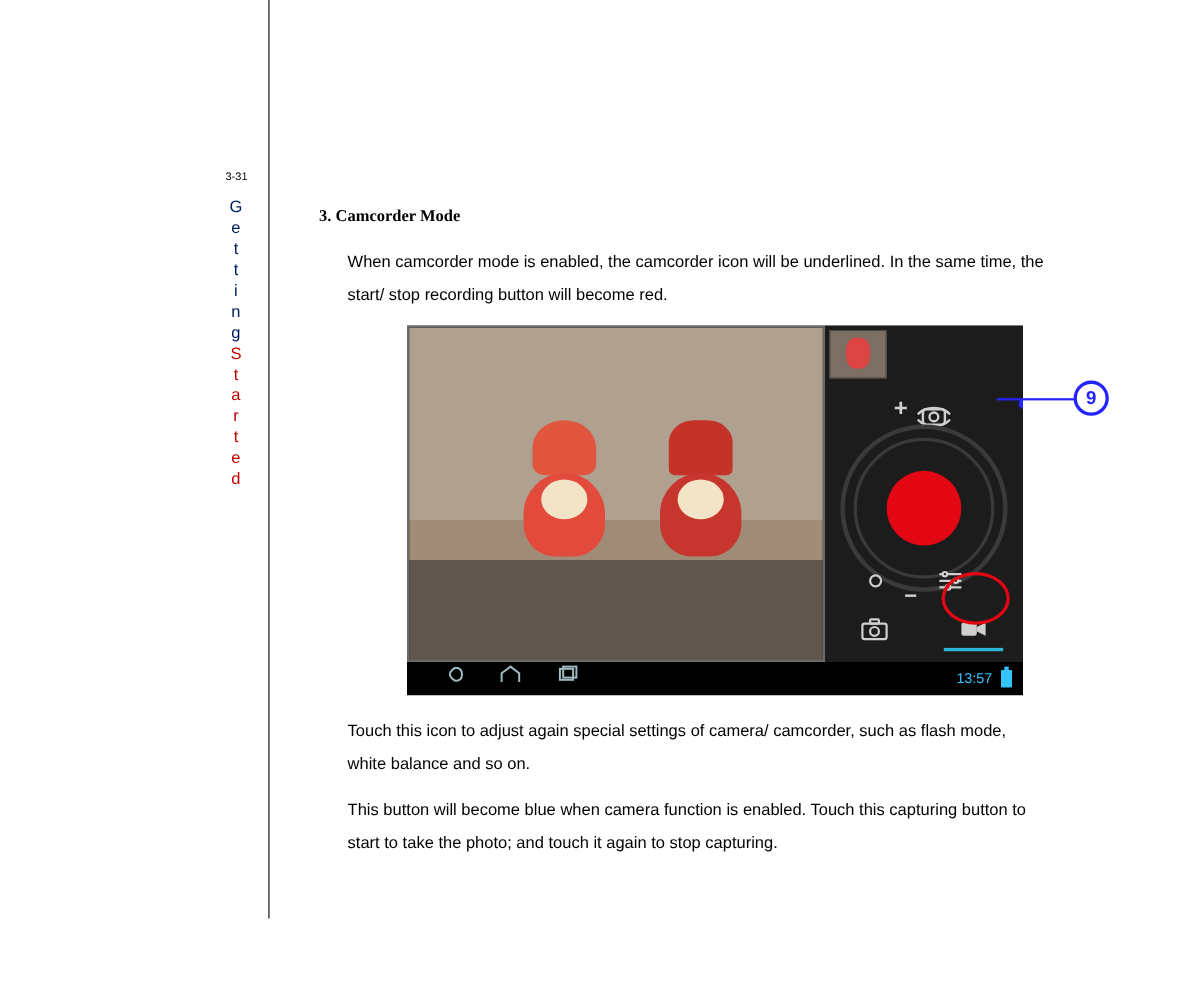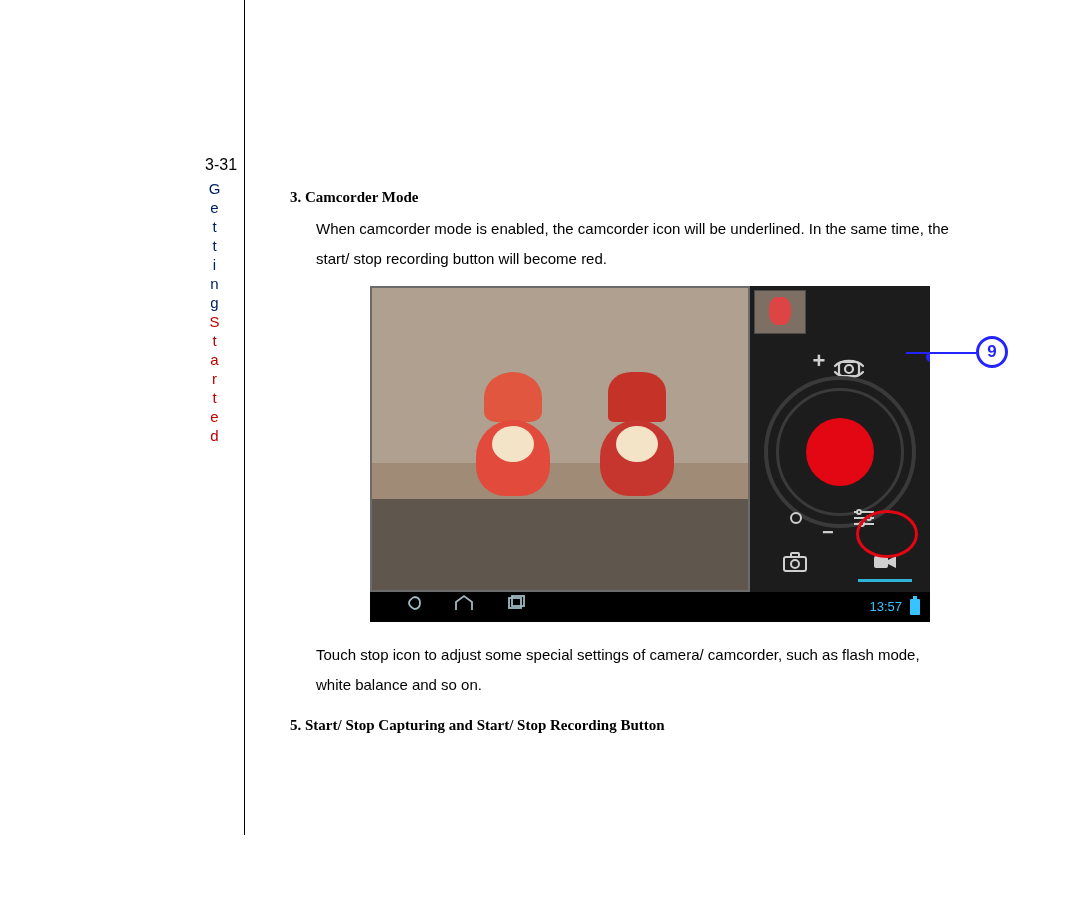--- a/index.html
+++ b/index.html
@@ -17,21 +17,21 @@
     left: 244px;
     top: 0;
     width: 0;
     height: 835px;
     border-left: 1px solid #000;
   }
   .page-number {
     position: absolute;
     left: 205px;
     top: 156px;
-    font-size: 16px;
+    font-size: 10px;
   }
   .side-label {
     position: absolute;
     left: 206px;
     top: 180px;
     font-size: 15px;
     letter-spacing: 2px;
     writing-mode: vertical-rl;
     text-orientation: upright;
   }
@@ -40,21 +40,21 @@
   .content {
     position: absolute;
     left: 290px;
     top: 182px;
     width: 660px;
     font-size: 15px;
     line-height: 2.0;
   }
   .item { margin-bottom: 10px; }
   .item-head { font-weight: bold; font-family: Liberation Serif, serif; }
-  .item-body { margin-left: 26px; margin-top: 2px; }
+  .item-body { margin-left: 26px; margin-top: 12px; }
   .figure-wrap {
     position: relative;
     margin: 12px 0 18px 80px;
     width: 560px;
     height: 336px;
   }
   .figure {
     position: absolute;
     left: 0; top: 0;
     width: 560px; height: 336px;
@@ -374,23 +374,20 @@
           <span class="batt"></span>
         </div>
       </div>
     </div>
 
     <div class="callout-line"></div>
     <div class="callout-bubble">9</div>
   </div>
 
   <div class="item">
-    <div class="item-body">Touch stop icon to adjust some special settings of camera/ camcorder, such as flash mode, white balance and so on.</div>
+    <div class="item-body">Touch this icon to adjust again special settings of camera/ camcorder, such as flash mode, white balance and so on.</div>
   </div>
 
   <div class="item">
-    <div class="item-head">
-      <span>5.</span>
-      <span>Start/ Stop Capturing and Start/ Stop Recording Button</span>
-    </div>
+    <div class="item-body">This button will become blue when camera function is enabled. Touch this capturing button to start to take the photo; and touch it again to stop capturing.</div>
   </div>
 
 </div>
 
 </body></html>

